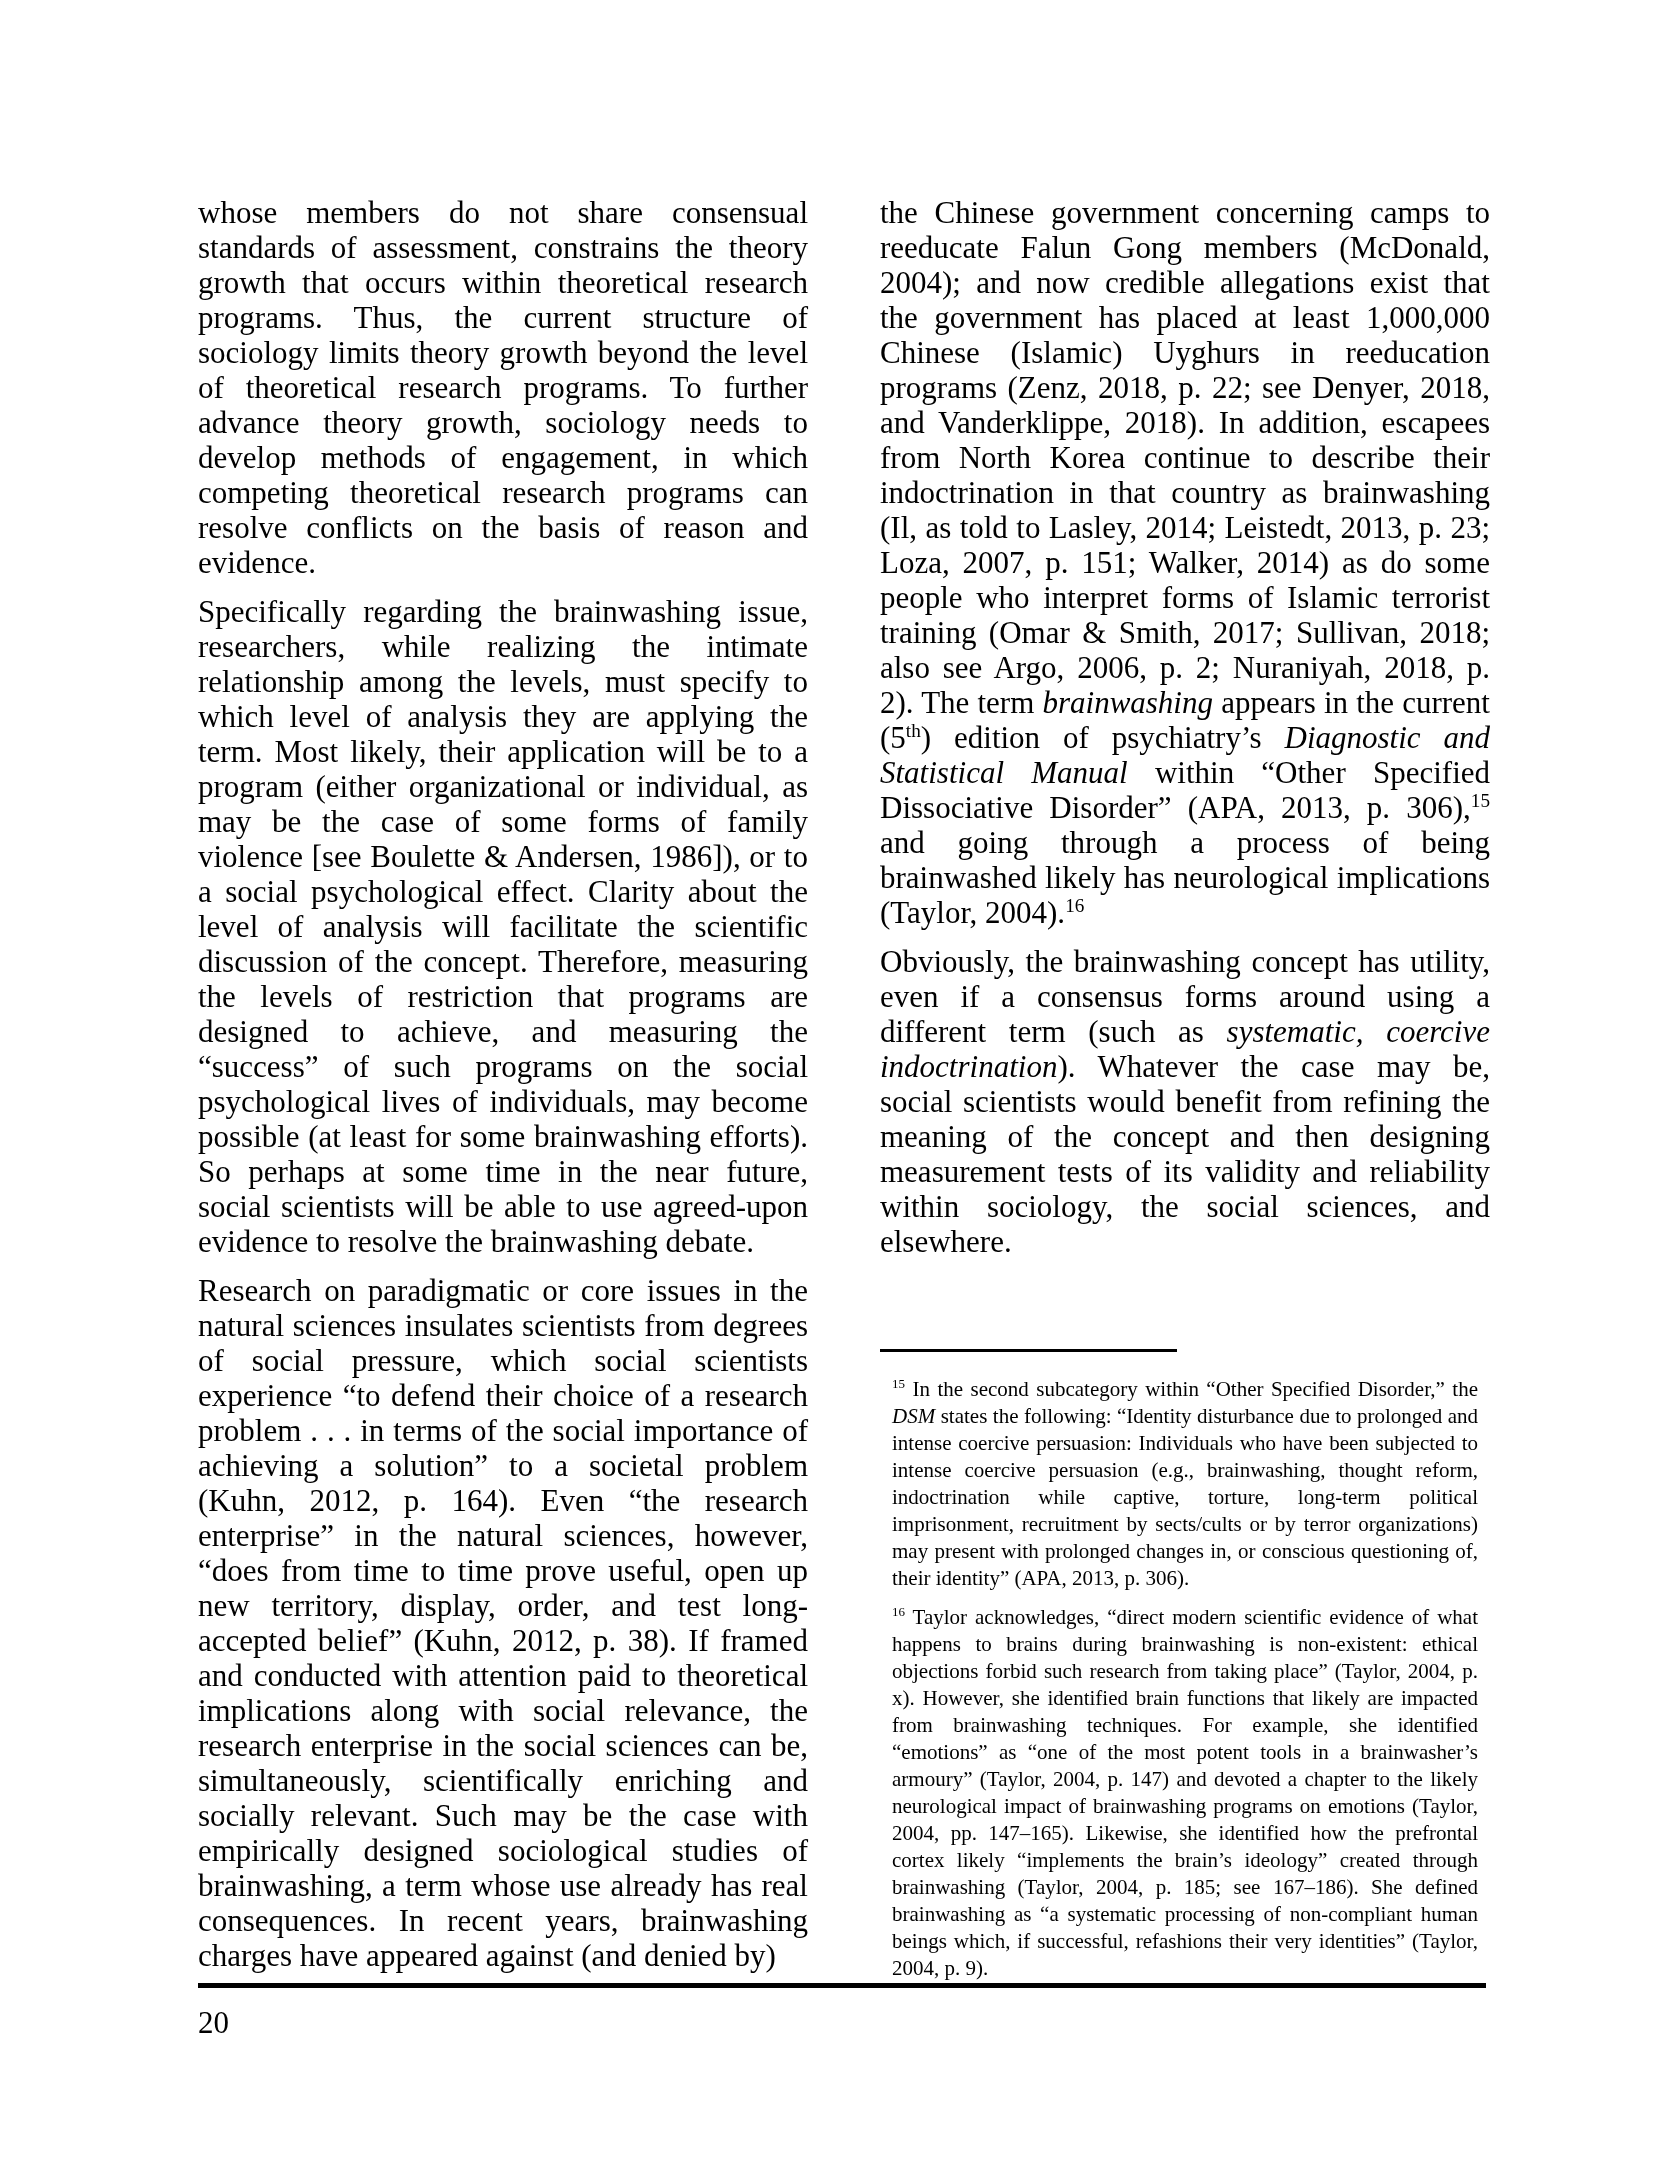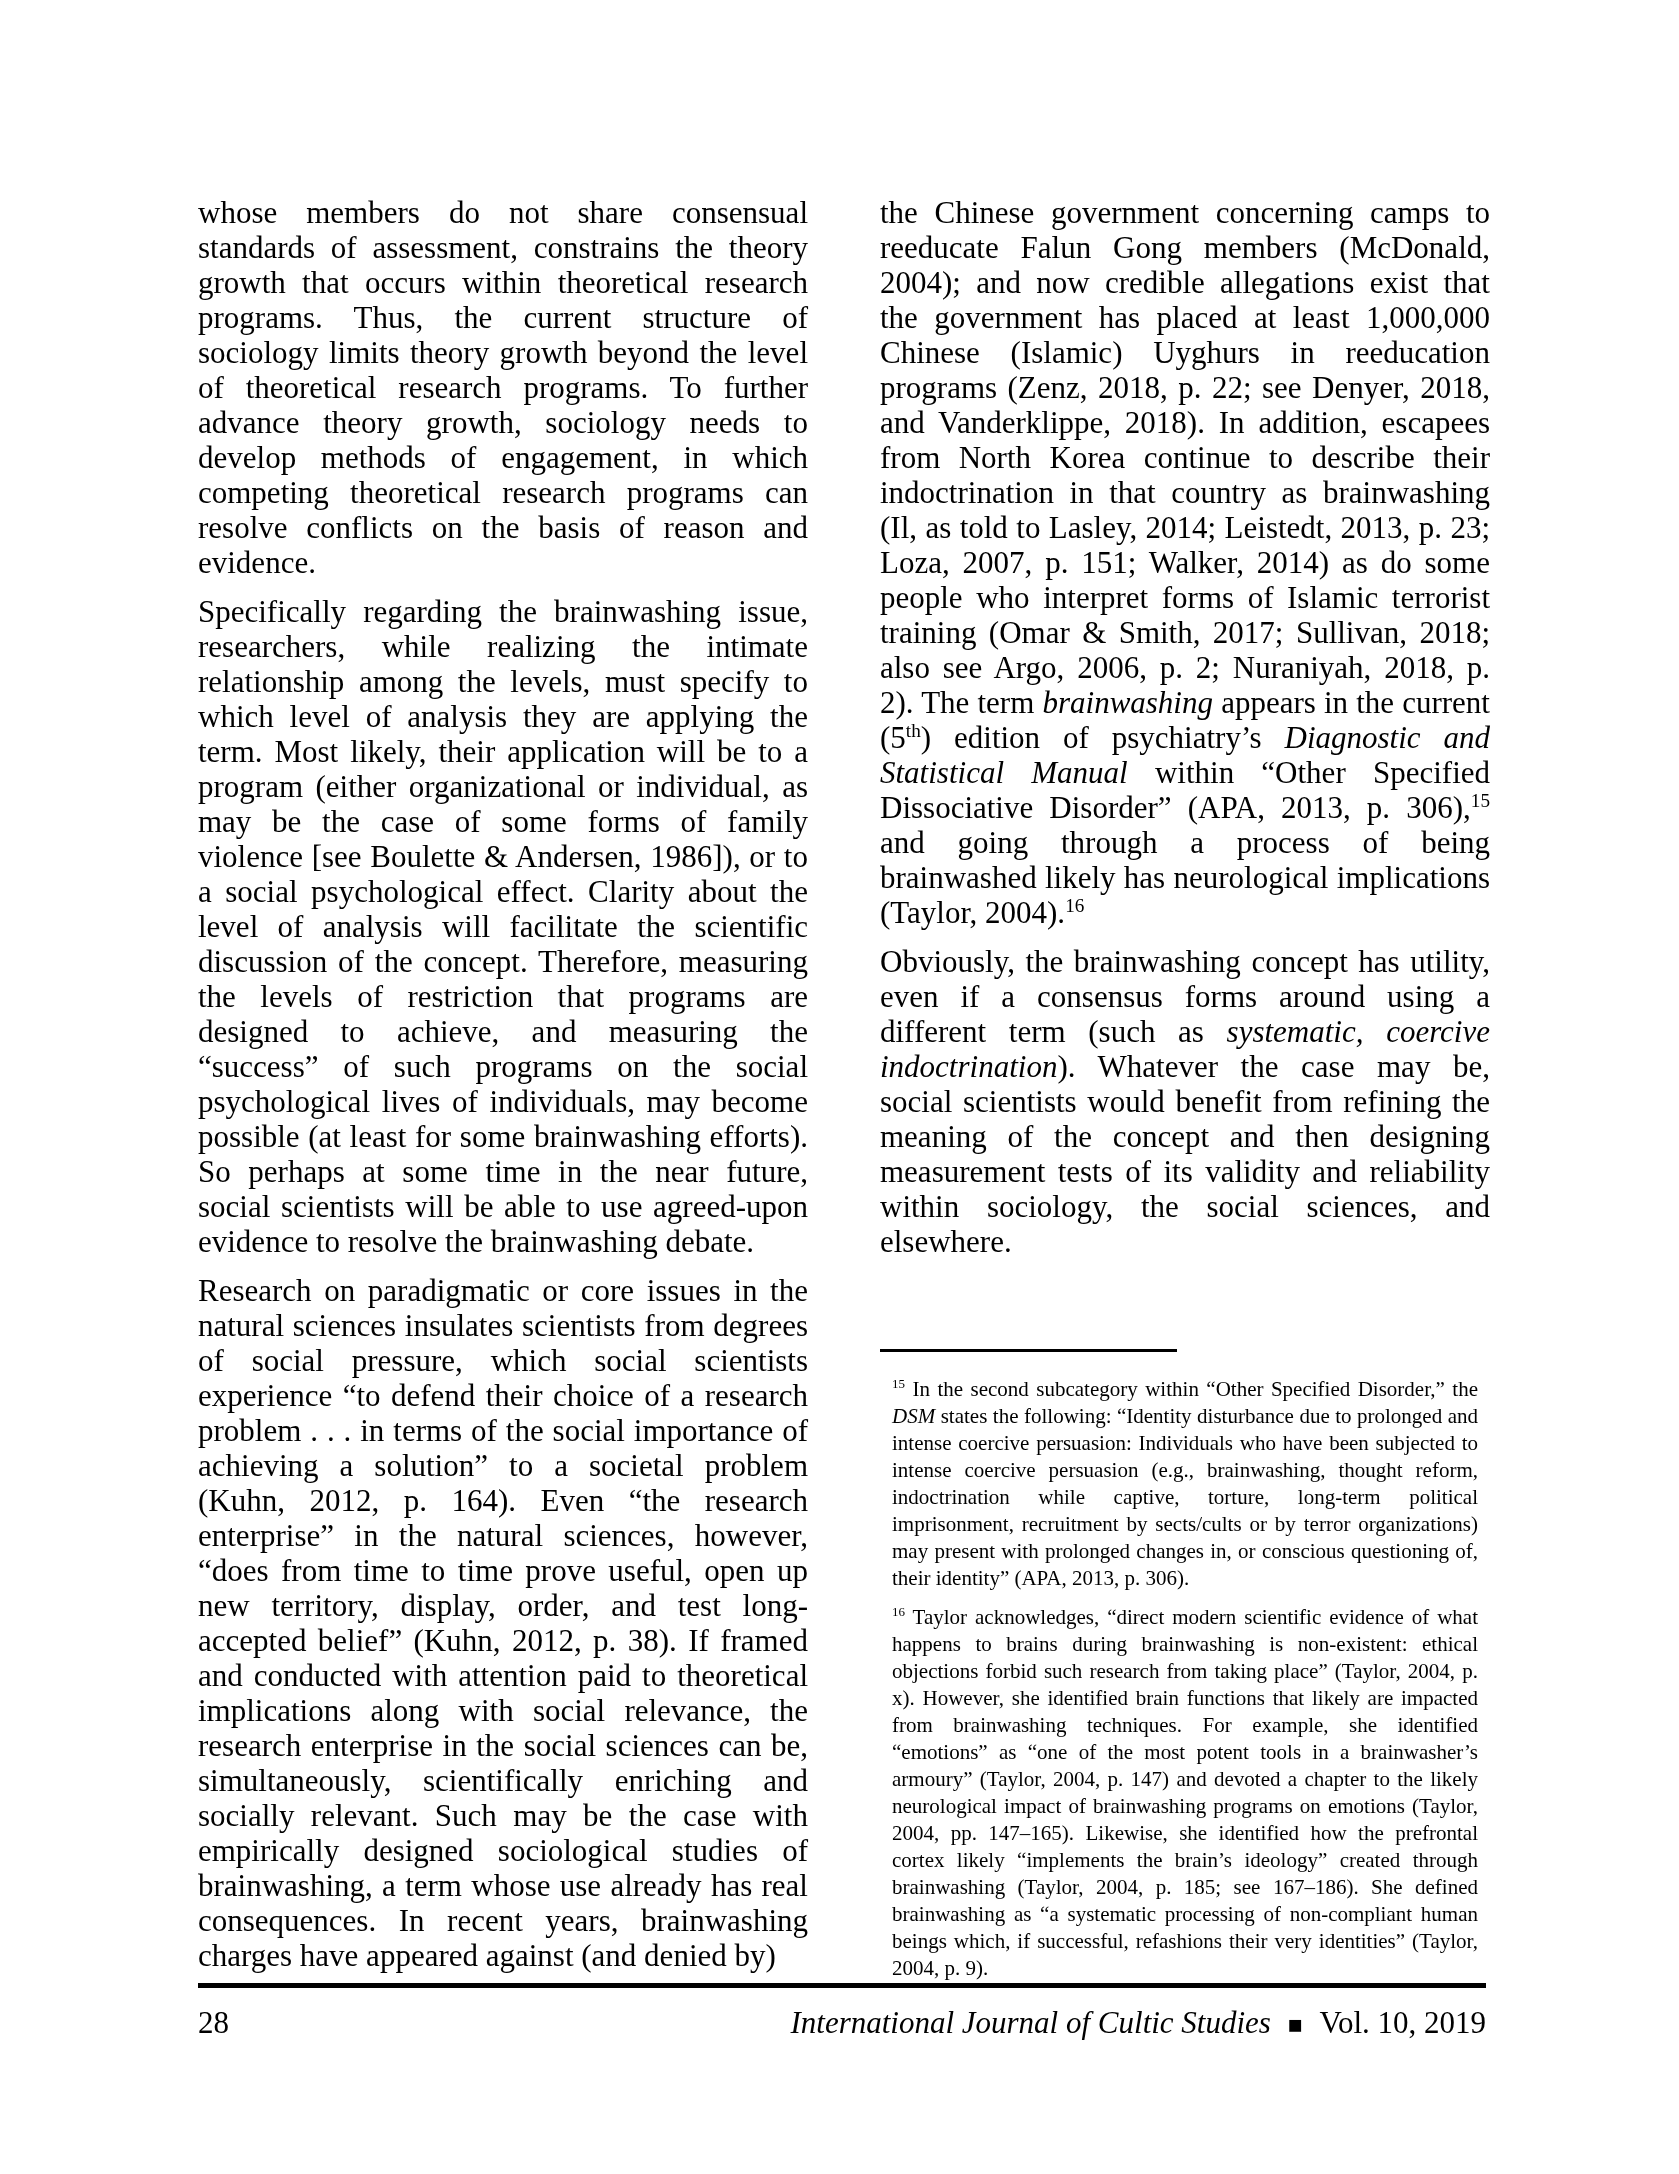--- a/index.html
+++ b/index.html
@@ -107,20 +107,15 @@
     <div class="fn-rule"></div>
     <p class="fn"><sup>15</sup><span> In the second subcategory within “Other Specified Disorder,” the </span><em>DSM</em><span> states the following: “Identity disturbance due to prolonged and intense coercive persuasion: Individuals who have been subjected to intense coercive persuasion (e.g., brainwashing, thought reform, indoctrination while captive, torture, long-term political imprisonment, recruitment by sects/cults or by terror organizations) may present with prolonged changes in, or conscious questioning of, their identity” (APA, 2013, p. 306).</span></p>
     <p class="fn"><sup>16</sup><span> Taylor acknowledges, “direct modern scientific evidence of what happens to brains during brainwashing is non-existent: ethical objections forbid such research from taking place” (Taylor, 2004, p. x). However, she identified brain functions that likely are impacted from brainwashing techniques. For example, she identified “emotions” as “one of the most potent tools in a brainwasher’s armoury” (Taylor, 2004, p. 147) and devoted a chapter to the likely neurological impact of brainwashing programs on emotions (Taylor, 2004, pp. 147–165). Likewise, she identified how the prefrontal cortex likely “implements the brain’s ideology” created through brainwashing (Taylor, 2004, p. 185; see 167–186). She defined brainwashing as “a systematic processing of non-compliant human beings which, if successful, refashions their very identities” (Taylor, 2004, p. 9).</span></p>
   </div>
 
 </div>
 
 <div class="footer-rule"></div>
 
 <div class="footer">
-  <span>28</span>
-  <span class="footer-right">
-    <em>International Journal of Cultic Studies</em>
-    <span class="sq">■</span>
-    <span>Vol. 10, 2019</span>
-  </span>
+  <span>20</span>
 </div>
 
 
 </body></html>

